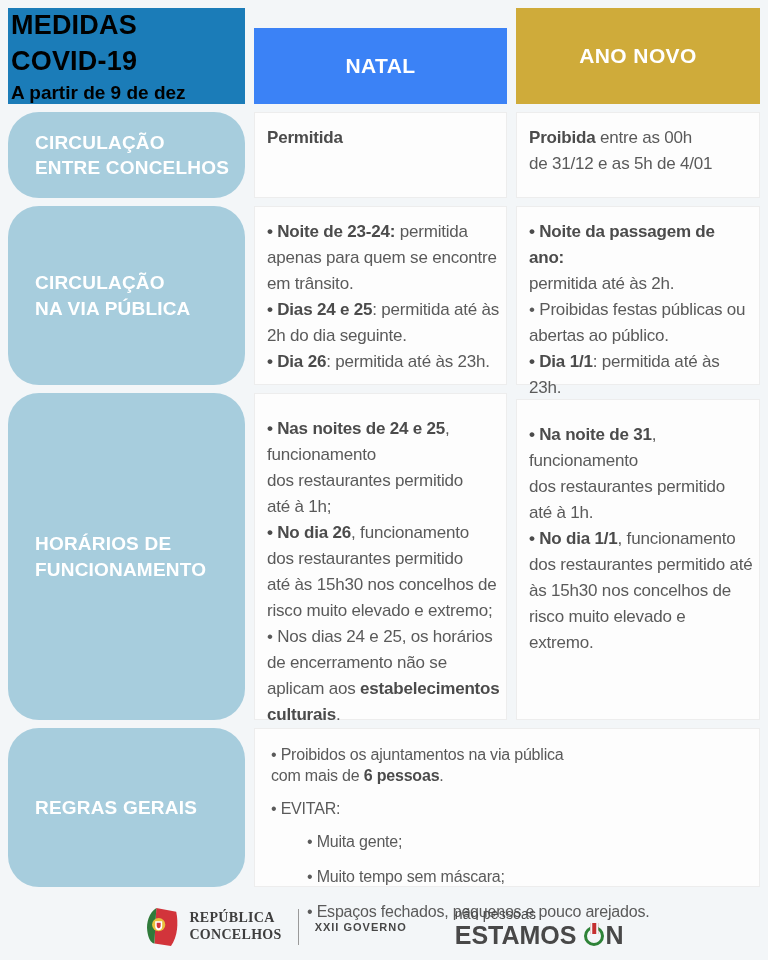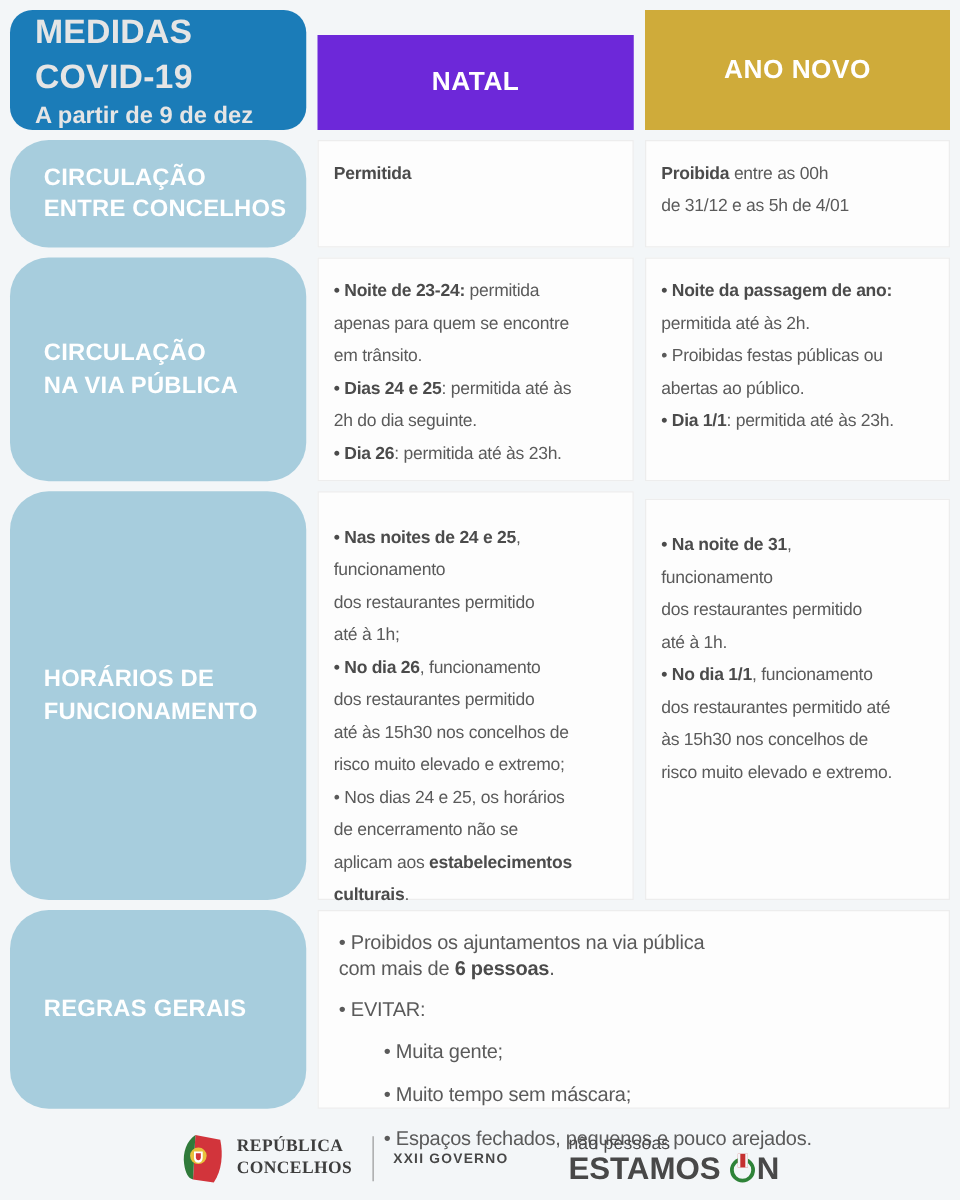--- a/index.html
+++ b/index.html
@@ -11,46 +11,45 @@
   .board{
     width:768px;box-sizing:border-box;
     display:grid;
     grid-template-columns:237px 253px 1fr;
     grid-template-rows:96px 86px 179px 327px 159px;
     gap:8px 9px;
     padding:8px 8px 0 8px;
   }
   
   .hdr-main{
-    background:#1b7cb8;color:#e5e5e5;
+    background:#1b7cb8;color:#000000;
     display:flex;flex-direction:column;justify-content:center;
-    padding-left:20px;
-    border-radius:18px;
+    padding-left:3px;
   }
   .hdr-main .t{font-size:27px;font-weight:700;line-height:1.32;letter-spacing:.2px;}
   .hdr-main .s{font-size:19px;font-weight:700;margin-top:3px;}
   .hdr-col{
     color:#fff;font-weight:700;font-size:21px;letter-spacing:.4px;
     display:flex;align-items:center;justify-content:center;
   }
-  .hdr-natal{background:#6d28d9;margin-top:20px;}
+  .hdr-natal{background:#3b82f6;margin-top:20px;}
   .hdr-ano{background:#cfab3a;}
   
   .rowlabel{
     background:#a7cddd;color:#fff;font-weight:700;
     font-size:19px;line-height:1.32;letter-spacing:.2px;
     display:flex;align-items:center;
     padding-left:27px;padding-right:6px;
     white-space:pre-line;
     border-radius:31px;
   }
   
   .cell{
     background:#fdfdfd;border:1px solid #ededed;box-sizing:border-box;
-    color:#5a5a5a;font-size:14px;line-height:26px;letter-spacing:-0.2px;
+    color:#5a5a5a;font-size:17px;line-height:26px;letter-spacing:-0.2px;
     padding:12px 6px 8px 12px;
     white-space:pre-line;
   }
   .cell .b{font-weight:700;color:#4b4b4b;}
   .pt-lg{padding-top:22px;}
   .cell-r3-ano{margin-top:6px;}
   
   .rules{grid-column:2 / 4;font-size:16px;line-height:21px;padding-top:15px;padding-left:16px;}
   .rules .bullet{margin-bottom:12px;}
   .rules .bullet.sub{margin-left:36px;margin-bottom:14px;}

